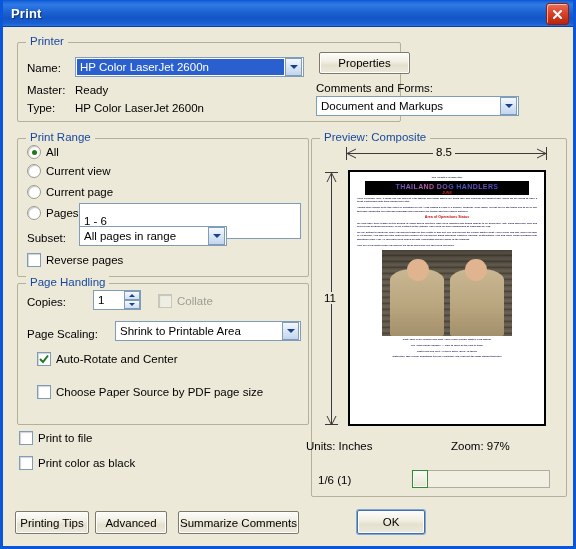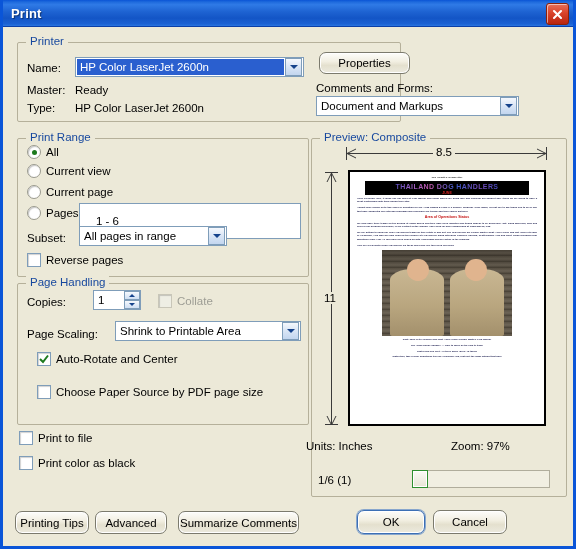--- a/index.html
+++ b/index.html
@@ -109,21 +109,21 @@
   .chev { width: 0;height:0;border-left:4px solid transparent;border-right:4px solid transparent;border-top:4px solid #15428b;}
 
   .textbox {
     position: absolute;
     box-sizing: border-box;
     height: 36px;
     background: #fff;
     border: 1px solid #7f9db9;
     font-size: 11.5px;
     display: flex; align-items: center;
-    padding-left: 16px;
+    padding-left: 4px;
     color: #000;
   }
 
   .radio-row { position: absolute; display: flex; align-items: center; cursor: pointer; }
   .radio {
     width: 12px; height: 12px; border-radius: 50%;
     background: #fff;
     border: 1px solid #9a9a8e;
     box-shadow: inset 1px 1px 1px rgba(0,0,0,.22);
     margin-right: 5px;
@@ -170,21 +170,21 @@
     cursor: pointer;
   }
   .up-tri { width:0;height:0;border-left:3px solid transparent;border-right:3px solid transparent;border-bottom:3px solid #15428b;}
   .dn-tri { width:0;height:0;border-left:3px solid transparent;border-right:3px solid transparent;border-top:3px solid #15428b;}
 
   .btn {
     position: absolute;
     box-sizing: border-box;
     background: linear-gradient(to bottom, #fdfdfb 0%, #f2efe2 42%, #e4e0ce 62%, #eceade 100%);
     border: 1px solid #7b7a6d;
-    border-radius: 7px;
+    border-radius: 2px;
     font-size: 11.5px;
     color: #000;
     display: flex; align-items: center; justify-content: center;
     cursor: pointer;
     box-shadow: inset 0 0 0 1px #fff;
   }
   .btn.default {
     border: 1px solid #3c6fb5;
     box-shadow: inset 0 0 0 1px #fff, 0 0 0 1px #87a6cd;
   }
@@ -471,15 +471,14 @@
   <div class="lbl" style="position:absolute; left:315px; top:474px;">1/6 (1)</div>
 
   <div class="scroll-track" style="left:409px; top:470px; width:138px; height:18px;">
     <div class="scroll-thumb" style="left:-1px; top:-1px; width:16px; height:18px;"></div>
   </div>
 
   <div class="btn" style="left:12px; top:511px; width:74px; height:23px;">Printing Tips</div>
   <div class="btn" style="left:92px; top:511px; width:72px; height:23px;">Advanced</div>
   <div class="btn" style="left:175px; top:511px; width:121px; height:23px;">Summarize Comments</div>
   <div class="btn default" style="left:354px; top:510px; width:68px; height:24px;">OK</div>
-  <div class="btn" style="left:430px; top:510px; width:74px; height:24px;">Cancel</div>
 
 </div>
 
 </body></html>

